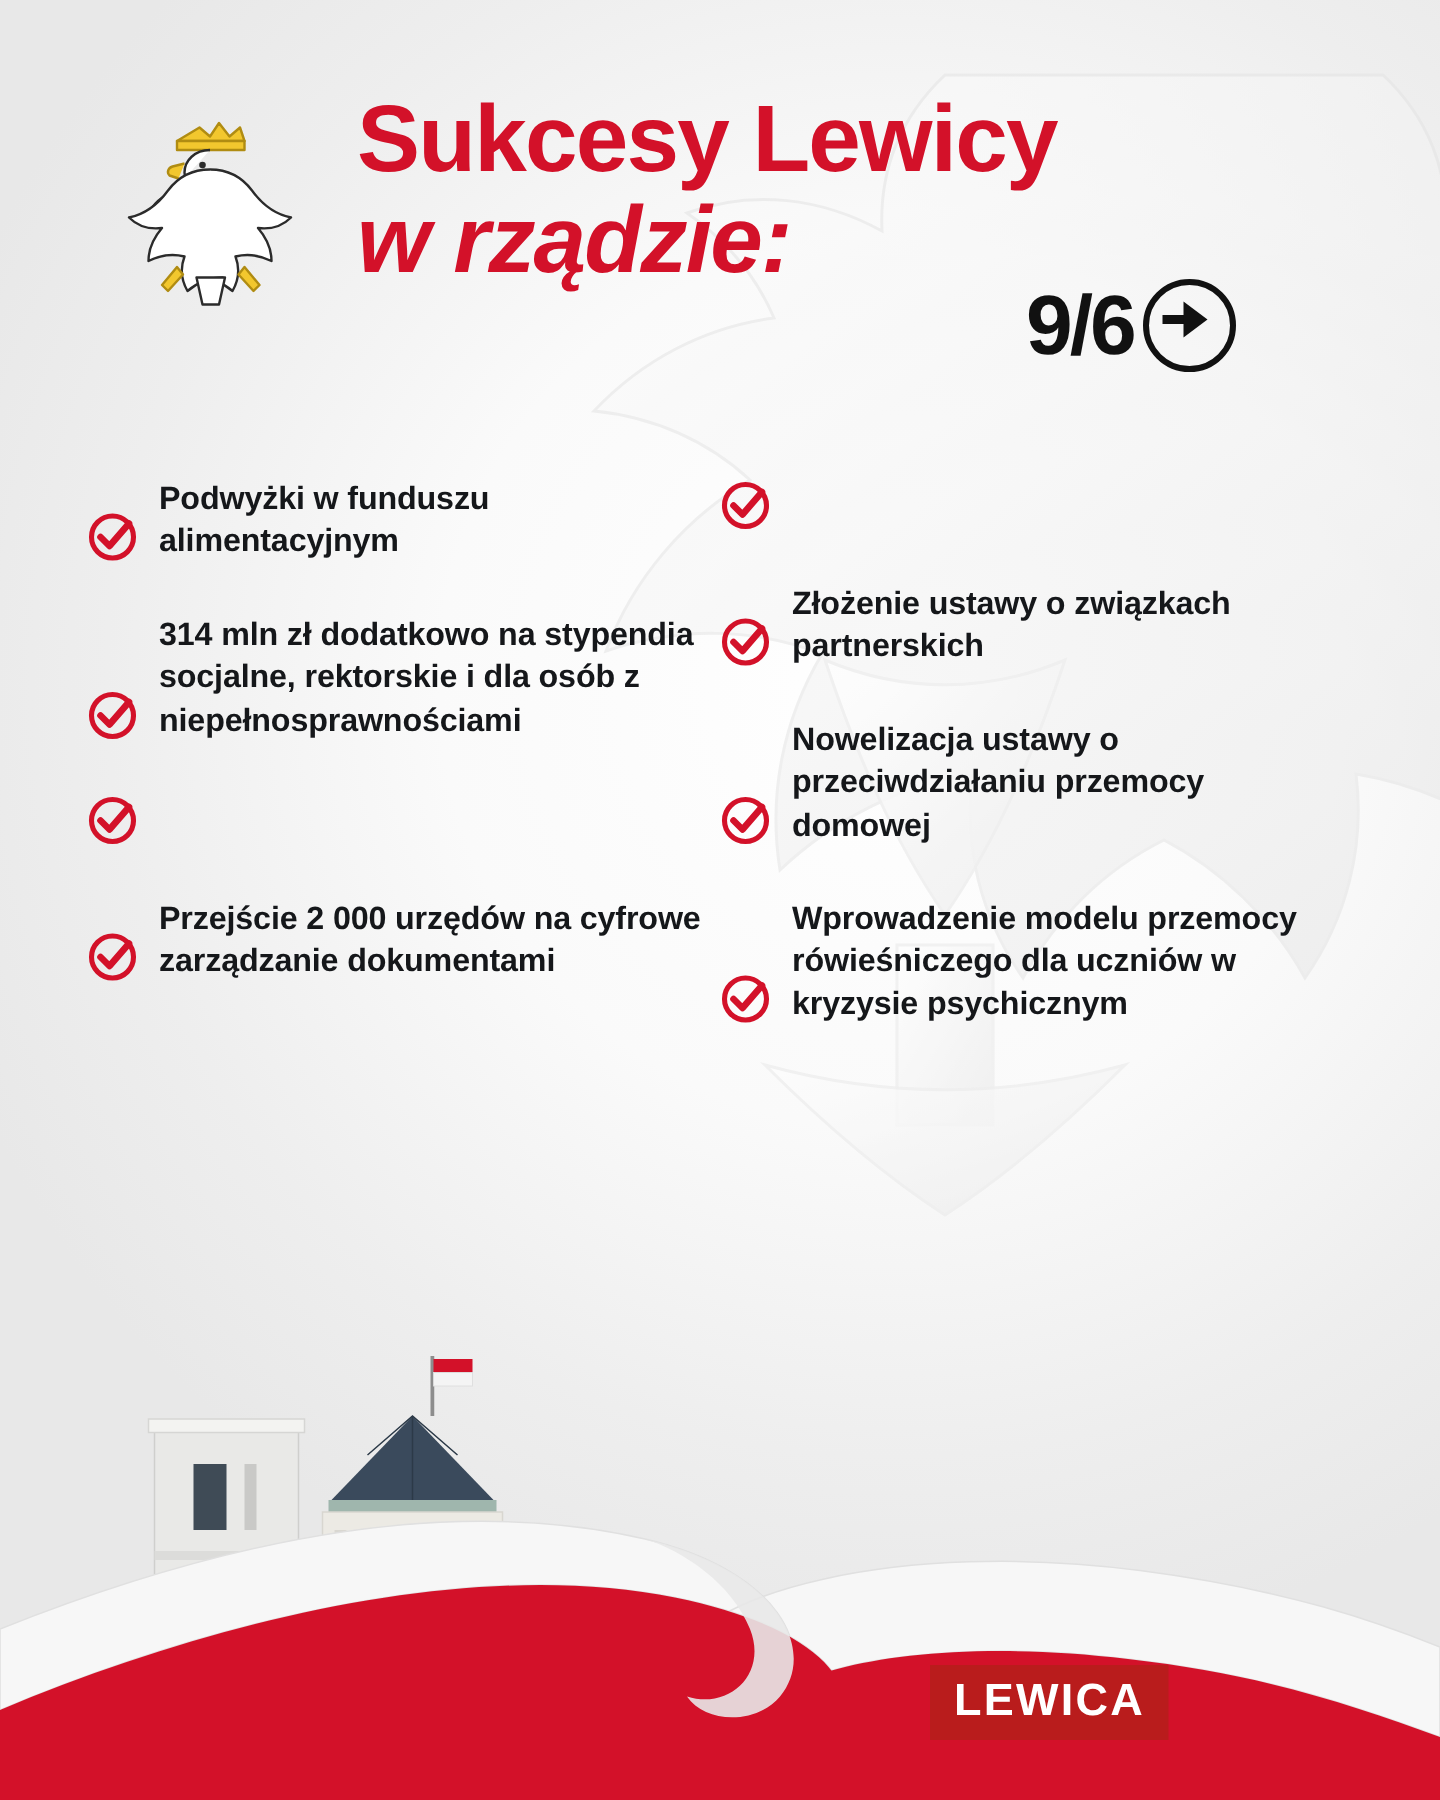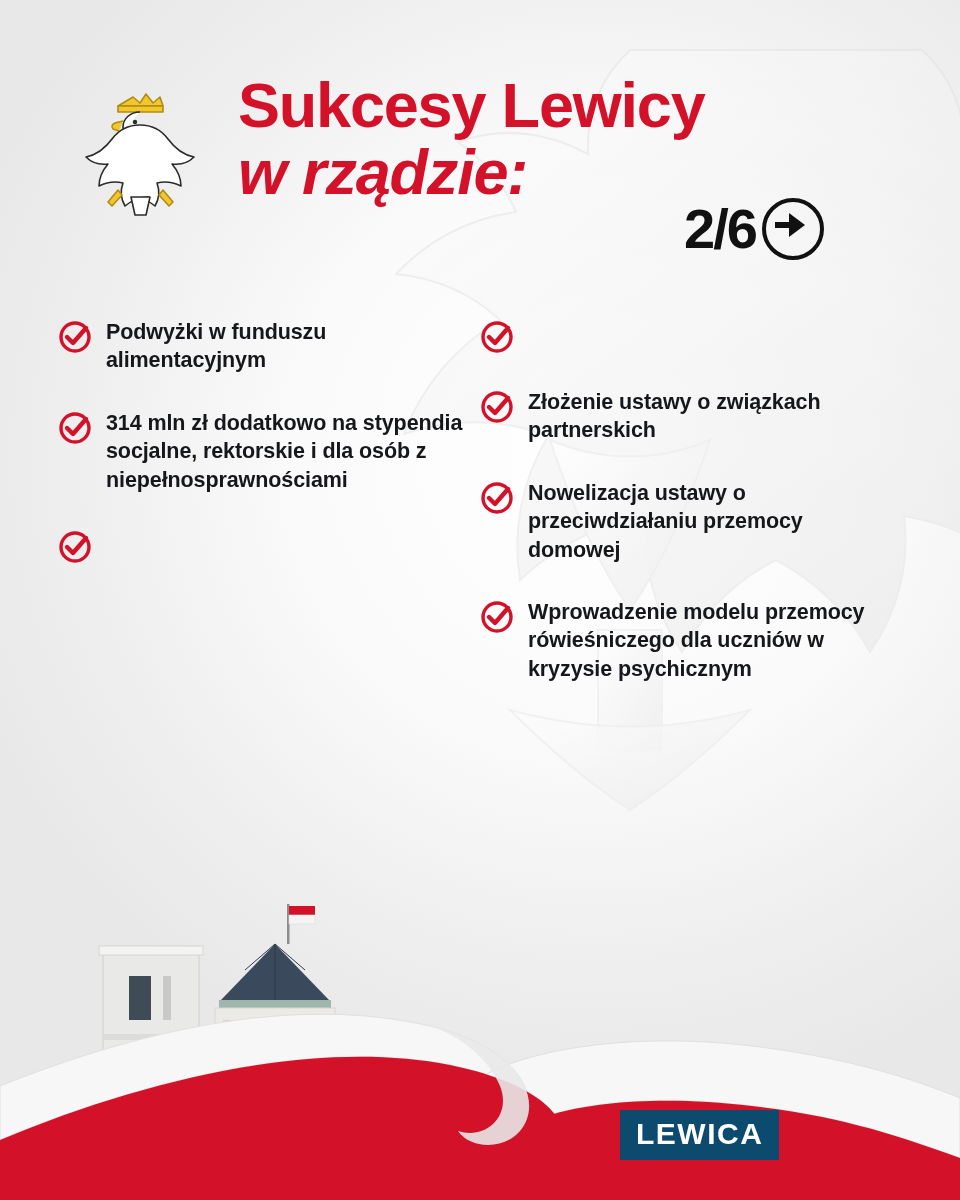--- a/index.html
+++ b/index.html
@@ -34,21 +34,20 @@
     pointer-events: none;
   }
   .watermark svg { display:block; width:100%; height:100%; }
 
   
   .header {
     position: absolute;
     left: 0; top: 0;
     width: 960px;
     height: 290px;
-    margin-top: 12px;
   }
   .crest {
     position: absolute;
     left: 78px;
     top: 68px;
     width: 125px;
     height: 140px;
   }
   .crest svg { display:block; width:100%; height:100%; }
 
@@ -117,21 +116,21 @@
     display: flex;
   }
   .col {
     width: 420px;
   }
   .col-left { margin-left: 58px; }
   .col-right { margin-left: 2px; }
 
   .bullet {
     display: flex;
-    align-items: flex-start;
+    align-items: flex-end;
     margin-bottom: 34px;
   }
   .check {
     flex: 0 0 auto;
     width: 34px;
     height: 34px;
     margin-right: 14px;
     margin-top: 2px;
   }
   .check svg { display:block; width:100%; height:100%; }
@@ -167,21 +166,21 @@
     bottom: 0;
     width: 960px;
     height: 300px;
   }
   .ribbon svg { display:block; width:100%; height:100%; }
 
   .logo {
     position: absolute;
     left: 620px;
     bottom: 40px;
-    background: #0c4a6e;
+    background: #b91c1c;
     color: #ffffff;
     font-size: 30px;
     font-weight: bold;
     letter-spacing: 1.5px;
     padding: 7px 16px 9px 16px;
   }
 </style>
 </head>
 <body>
 
@@ -227,21 +226,21 @@
       </g>
     </svg>
   </div>
 
   <div class="title">
     <span>Sukcesy Lewicy</span>
     <span class="line2">w rządzie:</span>
   </div>
 
   <div class="counter">
-    <span class="counter-text">2/6</span>
+    <span class="counter-text">9/6</span>
     <span class="arrow-circle"></span>
   </div>
 </div>
 
 <div class="columns">
 
   <div class="col col-left">
 
     <div class="bullet">
       <span class="check">
@@ -265,20 +264,29 @@
 
     <div class="bullet">
       <span class="check">
         <svg viewBox="0 0 34 34" xmlns="http://www.w3.org/2000/svg">
           <circle cx="17" cy="17" r="14" fill="none" stroke="#d31129" stroke-width="3.4"></circle>
           <path d="M9 17l6 6 13-15" fill="none" stroke="#d31129" stroke-width="4.4" stroke-linecap="round" stroke-linejoin="round"></path>
         </svg>
       </span>
     </div>
 
+    <div class="bullet">
+      <span class="check">
+        <svg viewBox="0 0 34 34" xmlns="http://www.w3.org/2000/svg">
+          <circle cx="17" cy="17" r="14" fill="none" stroke="#d31129" stroke-width="3.4"></circle>
+          <path d="M9 17l6 6 13-15" fill="none" stroke="#d31129" stroke-width="4.4" stroke-linecap="round" stroke-linejoin="round"></path>
+        </svg>
+      </span>
+      <span class="bullet-text">Przejście 2 000 urzędów na cyfrowe zarządzanie dokumentami</span>
+    </div>
 
   </div>
 
   <div class="col col-right">
 
     <div class="bullet">
       <span class="check">
         <svg viewBox="0 0 34 34" xmlns="http://www.w3.org/2000/svg">
           <circle cx="17" cy="17" r="14" fill="none" stroke="#d31129" stroke-width="3.4"></circle>
           <path d="M9 17l6 6 13-15" fill="none" stroke="#d31129" stroke-width="4.4" stroke-linecap="round" stroke-linejoin="round"></path>

